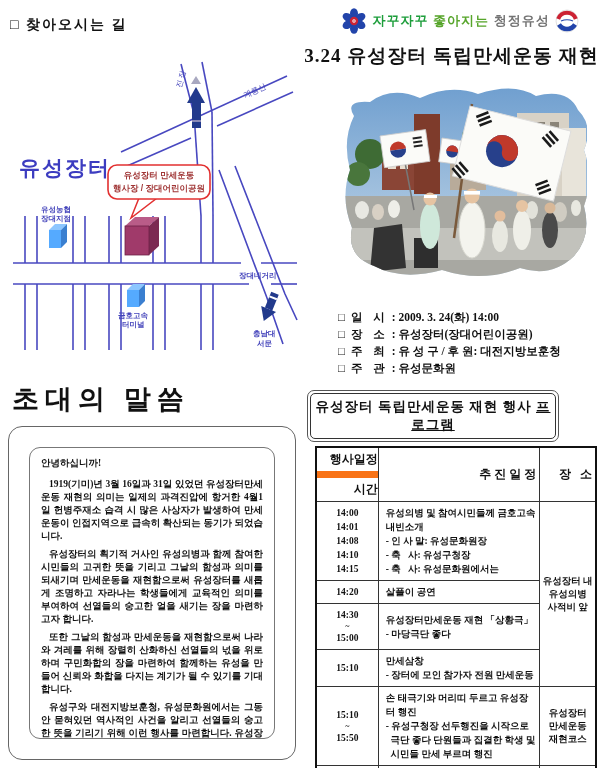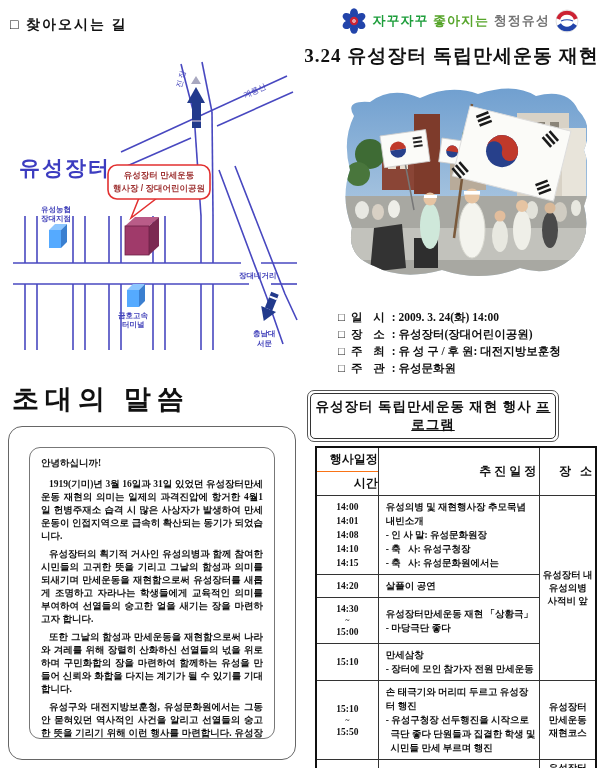--- a/index.html
+++ b/index.html
@@ -37,21 +37,21 @@
   .prog-title-inner{border:1.5px solid #333;border-radius:5px;text-align:center;
                     font-size:13.5px;font-weight:bold;padding:4px 2px;letter-spacing:1px;}
   .prog-title-inner .u{text-decoration:underline;}
   
   .sched{left:315px;top:446px;width:282px;border-collapse:collapse;
          font-size:9.5px;font-weight:bold;}
   .sched th,.sched td{border:1px solid #333;}
   .sched{border:2px solid #111;}
   .sched thead th{font-size:12px;text-align:right;padding:0;}
   .th-split div{padding:3px 0;}
-  .th-split .split-bottom{border-top:1px solid #f97316;}
+  .th-split .split-bottom{border-top:7px solid #f97316;}
   .sched thead .th-mid,.sched thead .th-place{letter-spacing:3px;}
   .time-cell{width:60px;text-align:center;vertical-align:middle;padding:4px 1px;}
   .time-cell div{line-height:14px;}
   .tilde{line-height:9px !important;font-size:8px;}
   .content-cell{padding:4px 3px 4px 7px;vertical-align:middle;}
   .content-cell div{line-height:14px;white-space:pre-wrap;}
   .place-cell{width:54px;text-align:center;vertical-align:middle;
               white-space:pre-line;line-height:13px;padding:2px 1px;}
   
   .map-label{font-family:"Liberation Sans","DejaVu Sans",sans-serif;}
@@ -375,21 +375,21 @@
   <tbody id="schedule-body">
       <tr>
         <td class="time-cell">
           <div>14:00</div>
           <div>14:01</div>
           <div>14:08</div>
           <div>14:10</div>
           <div>14:15</div>
         </td>
         <td class="content-cell">
-          <div>유성의병 및 재현행사장 추모묵념</div>
+          <div>유성의병 및 참여시민들께 금호고속</div>
           <div>내빈소개</div>
           <div>- 인 사 말: 유성문화원장</div>
           <div>- 축   사: 유성구청장</div>
           <div>- 축   사: 유성문화원에서는</div>
         </td>
         <td class="place-cell" rowspan="4">유성장터 내
 유성의병
 사적비 앞</td>
       </tr>
       <tr>

